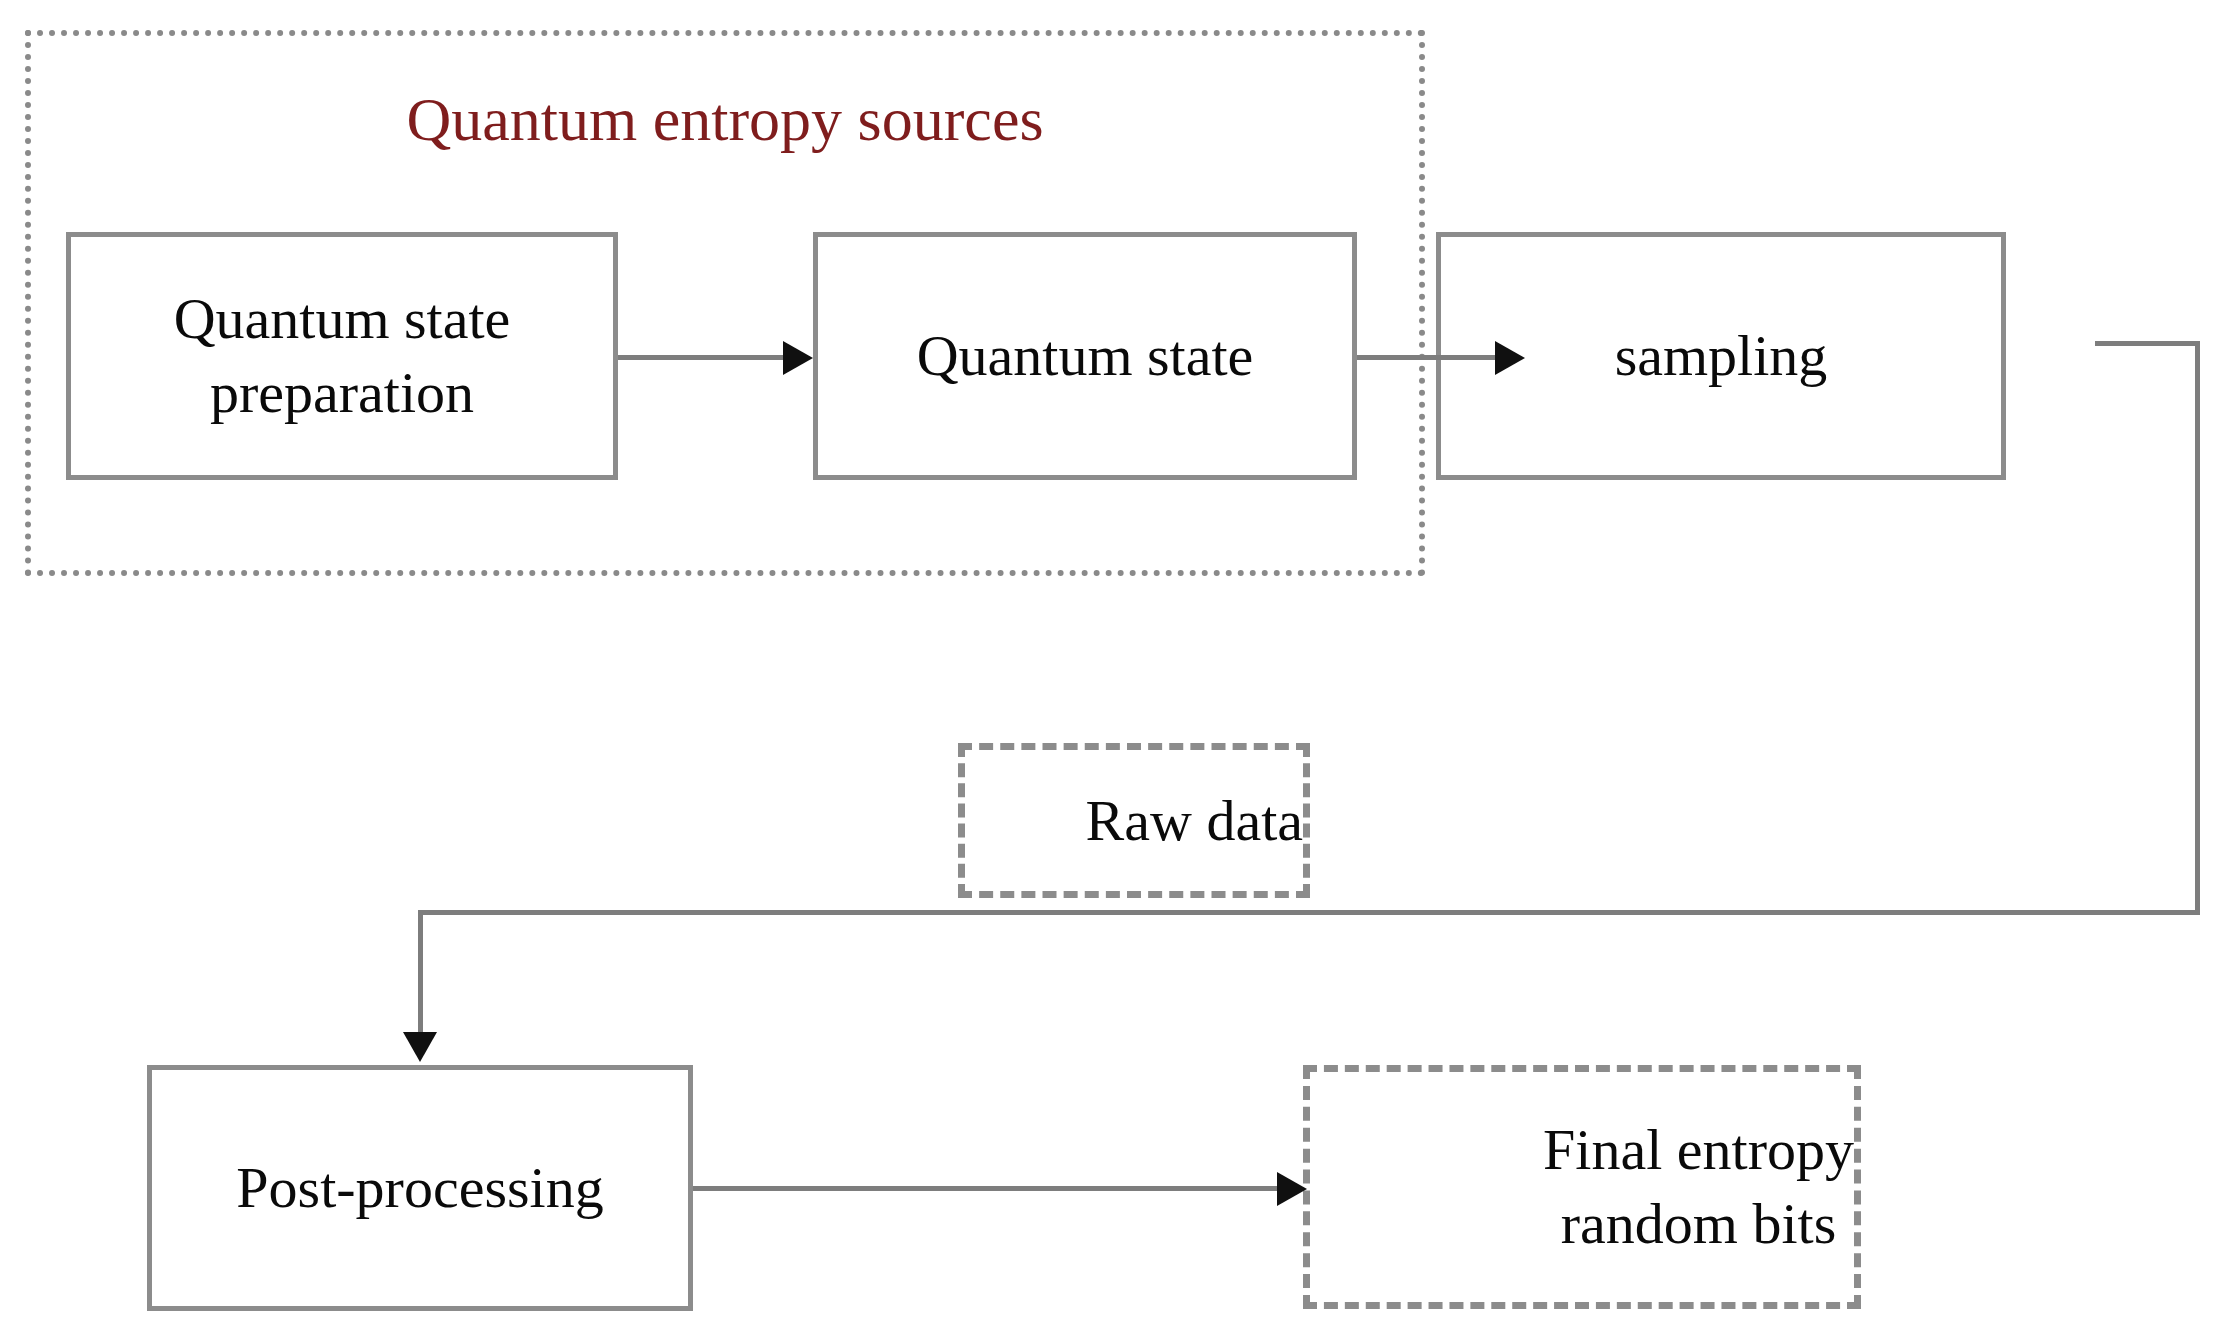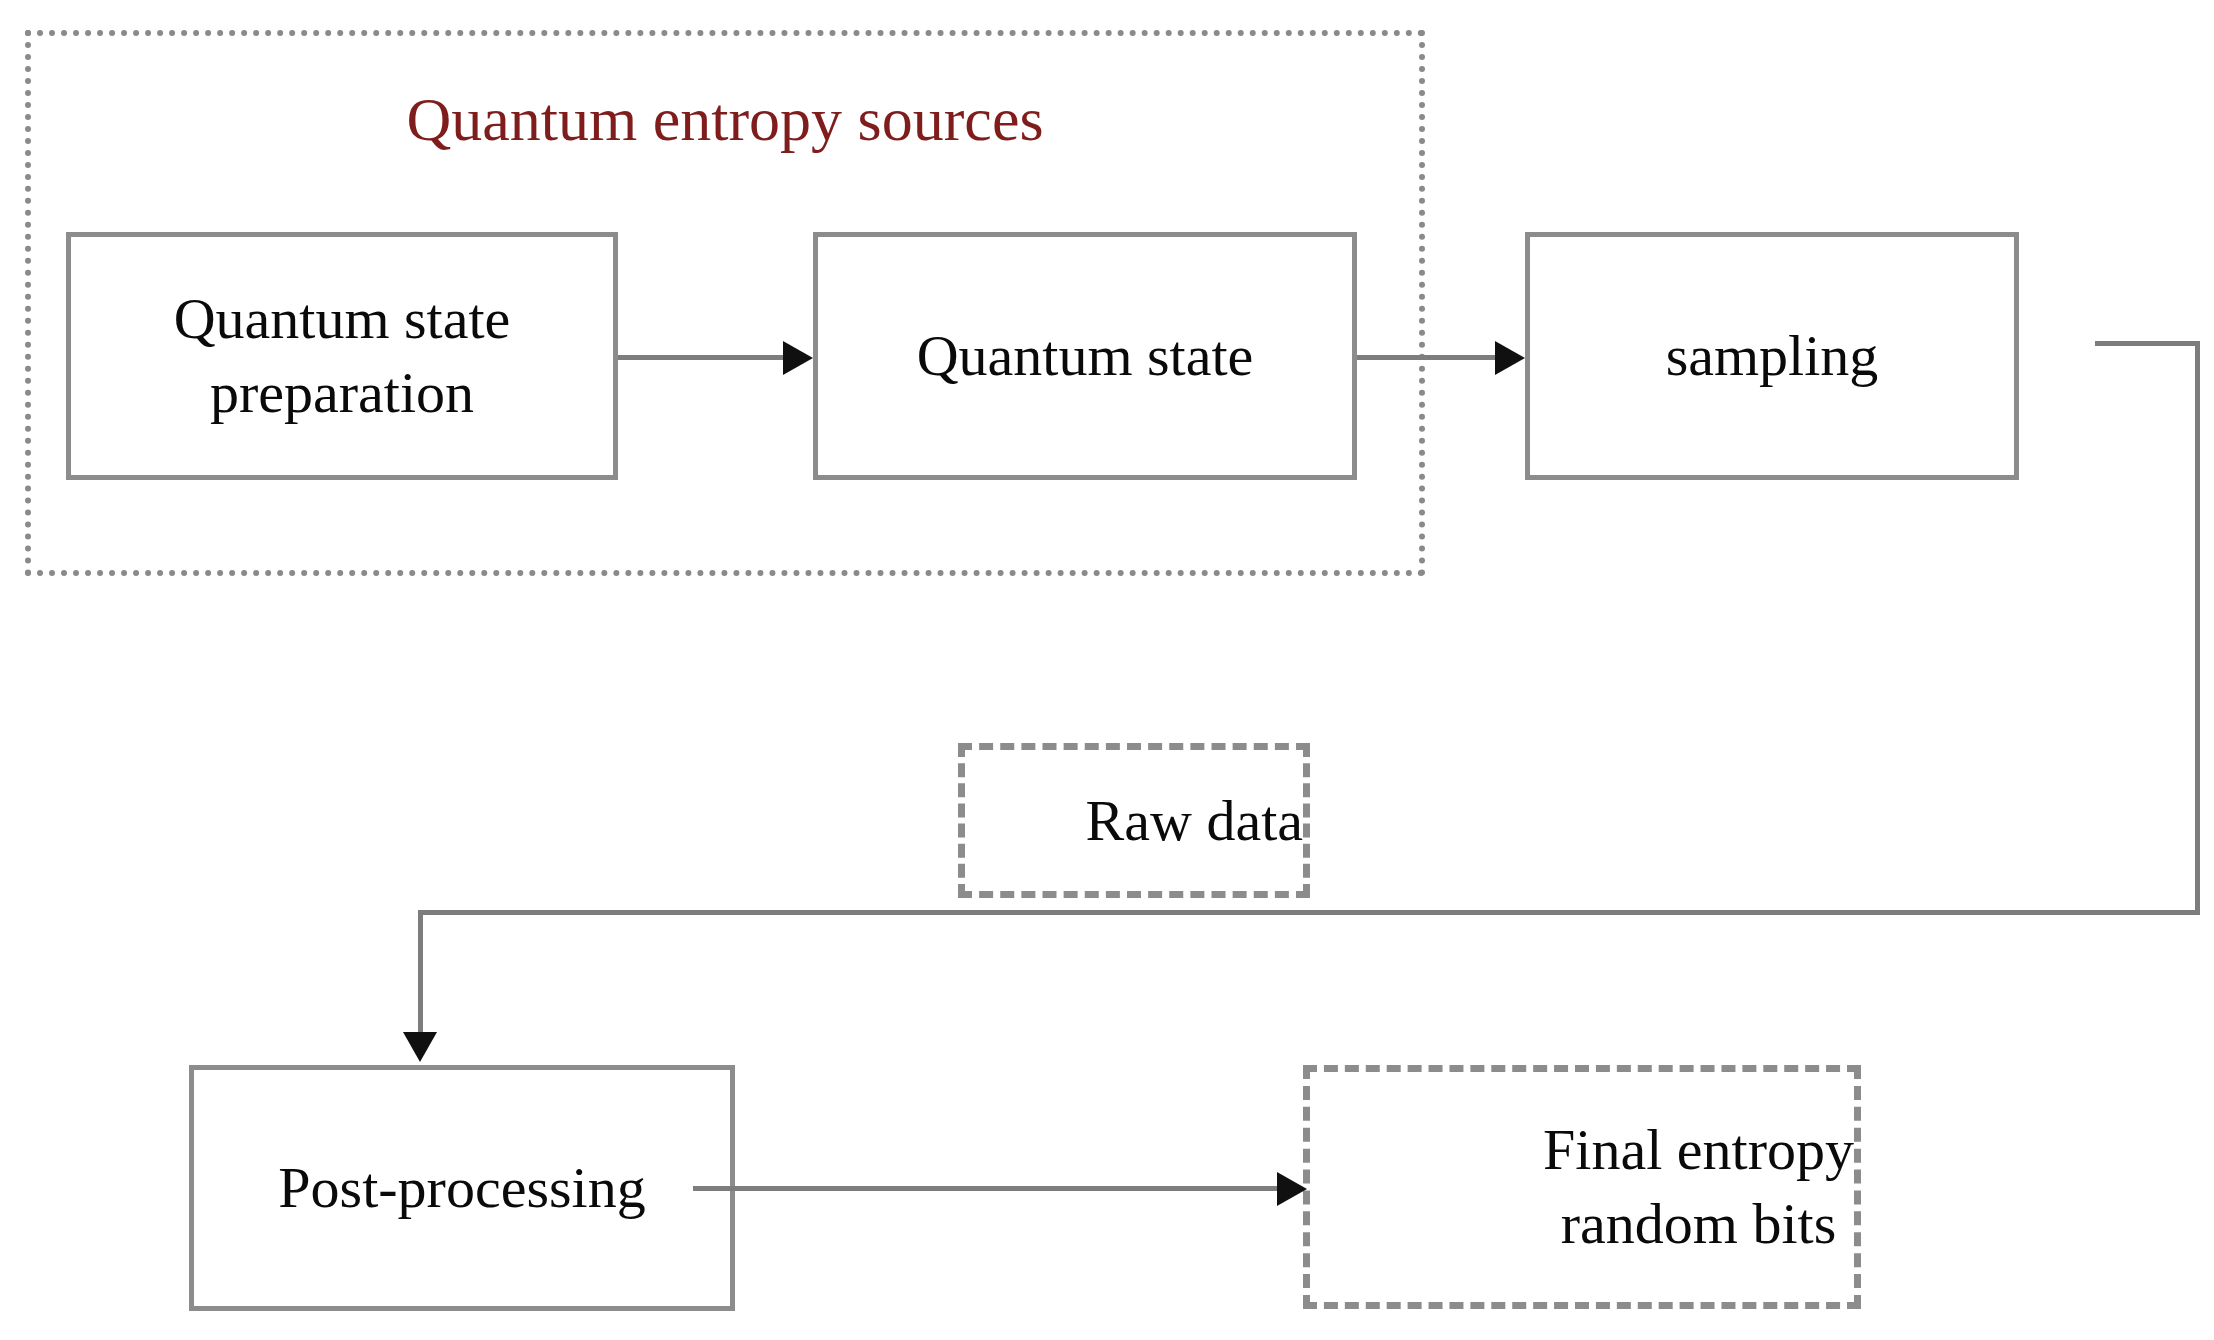--- a/index.html
+++ b/index.html
@@ -65,22 +65,22 @@
     justify-content: flex-end;
     text-align: center;
     color: #0a0a0a;
     font-size: 58px;
     line-height: 74px;
   }
 
   
   #box-prep      { left: 66px;   top: 232px;  width: 552px; height: 248px; }
   #box-detect    { left: 813px;  top: 232px;  width: 544px; height: 248px; }
-  #box-sampling  { left: 1525px; top: 232px;  width: 494px; height: 248px; }
-  #box-post      { left: 147px;  top: 1065px; width: 546px; height: 246px; margin-left: 42px; }
+  #box-sampling  { left: 1436px; top: 232px;  width: 570px; height: 248px; }
+  #box-post      { left: 147px;  top: 1065px; width: 546px; height: 246px; }
   #box-rawdata   { left: 958px;  top: 743px;  width: 352px; height: 155px; }
   #box-finalbits { left: 1303px; top: 1065px; width: 558px; height: 244px; }
 
   
   .hline {
     position: absolute;
     height: 5px;
     background: #7d7d7d;
   }
   .vline {

